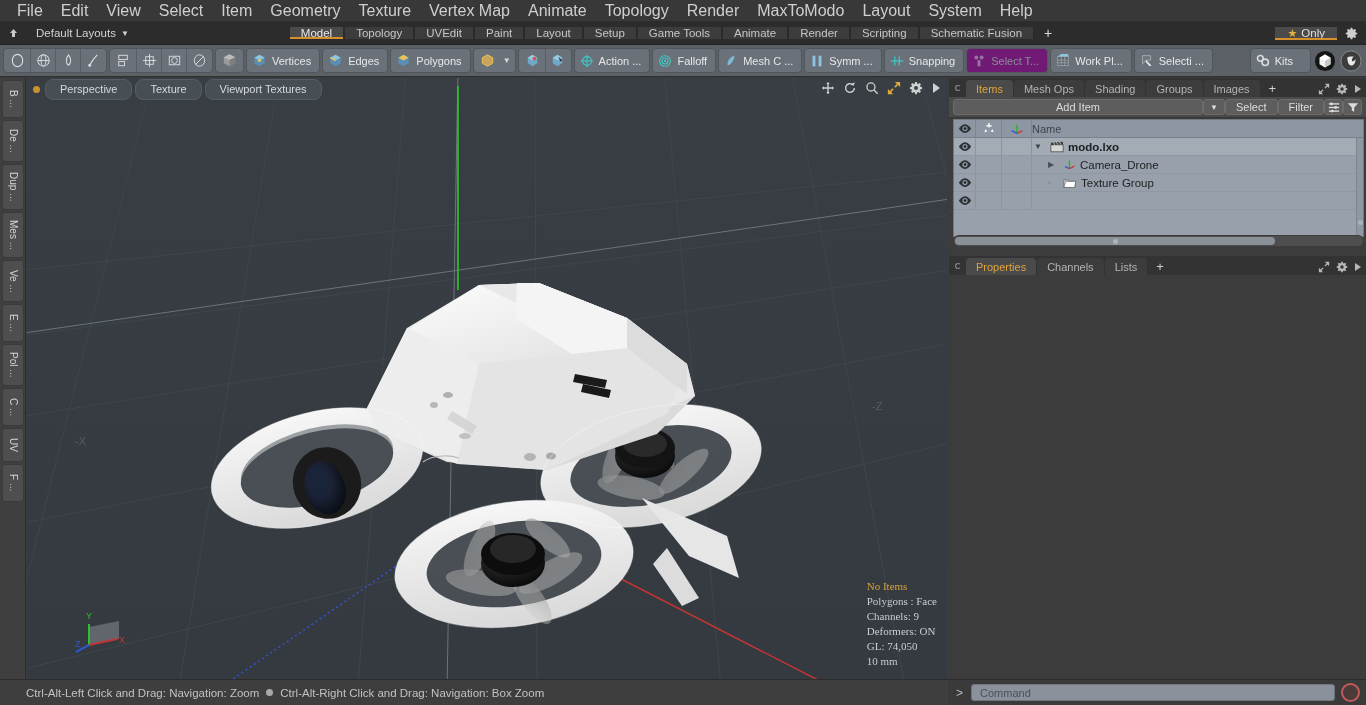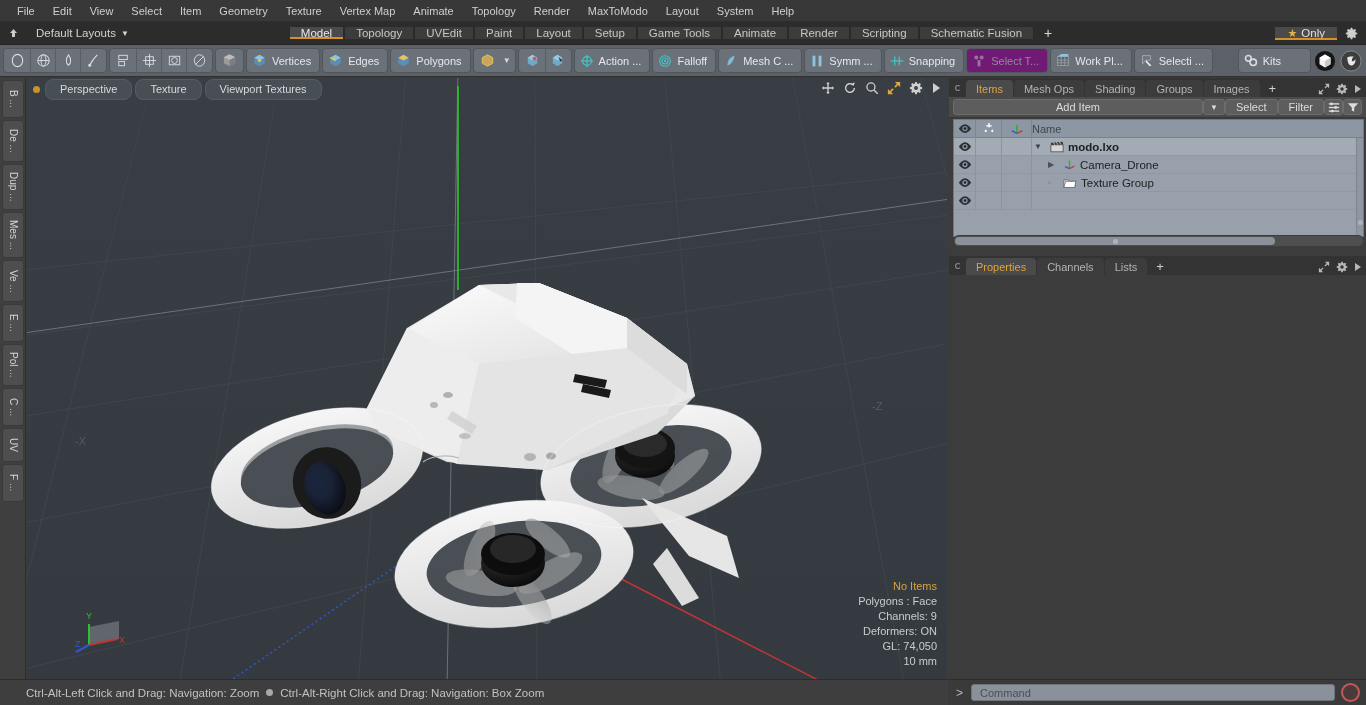--- a/index.html
+++ b/index.html
@@ -9,21 +9,21 @@
     font-family:"Liberation Sans", sans-serif;
     font-size:11px;
     color:#c8c8c8;
     -webkit-font-smoothing:antialiased;
   }
   #app { position:relative; width:1366px; height:705px; background:#3c3c3c; }
 
   
   #menubar { height:22px; background:#383838; display:flex; align-items:center;
              padding-left:8px; border-bottom:1px solid #2e2e2e; }
-  #menubar .mi { padding:2px 9px; color:#cfcfcf; font-size:11px; white-space:nowrap; }
+  #menubar .mi { padding:2px 9px; color:#cfcfcf; font-size:16px; white-space:nowrap; }
 
   
   #layoutbar { height:23px; background:#2c2c2c; display:flex; align-items:center;
                border-bottom:1px solid #232323; }
   #layoutbar .homebtn { width:26px; display:flex; align-items:center; justify-content:center; }
   #layoutbar .layoutsel { display:flex; align-items:center; padding:0 10px; color:#d2d2d2;
                           font-size:11.5px; white-space:nowrap; }
   #layoutbar .spacer-l { flex:0 0 150px; }
   #layoutbar .tabs { display:flex; align-items:stretch; }
   #layoutbar .tab { display:flex; align-items:center; padding:0 11px; color:#c6c6c6;
@@ -69,22 +69,22 @@
   
   #viewport { position:absolute; left:27px; top:0; width:920px; height:601px;
               background:#363c41; overflow:hidden; }
   #vpheader { position:absolute; left:0; top:0; width:920px; height:22px;
               display:flex; align-items:center; gap:3px; padding-left:6px; z-index:12; }
   .vpdot { width:7px; height:7px; border-radius:50%; background:#c8922c; margin-right:2px; }
   .vpbtn { height:21px; display:flex; align-items:center; justify-content:center; padding:0 14px;
            background:#474e54; border:1px solid #555c63; border-radius:8px;
            color:#d6dade; font-size:11px; white-space:nowrap; }
   #vpicons { position:absolute; right:6px; top:3px; display:flex; align-items:center; gap:8px; z-index:12;}
-  #vpstats { position:absolute; right:10px; bottom:10px; text-align:right; z-index:12;
-             font-size:11px; line-height:15px; color:#c9cdd1; }
+  #vpstats { position:absolute; right:10px; bottom:10px; z-index:12;
+             font-size:11px; line-height:15px; color:#c9cdd1;font-family:Liberation Serif, serif; }
   #vpstats .hl { color:#d8a23c; }
   #axislabel-z { position:absolute; left:845px; top:322px; color:#555d63; font-size:11px; z-index:5;}
   #axislabel-x { position:absolute; left:48px; top:357px; color:#555d63; font-size:11px; z-index:5;}
   #gizmo { position:absolute; left:48px; bottom:18px; width:60px; height:56px; z-index:12; }
 
   
   #rightpanel { position:absolute; left:949px; top:0; width:417px; height:601px; background:#3c3c3c; }
 
   .paneltabs { height:19px; background:#333333; display:flex; align-items:flex-end; padding-left:4px;
                position:relative; }
@@ -409,21 +409,21 @@
             <path d="M4 3 L13 3 L13 8 L8 8 L4 12 Z" fill="#6f767d" stroke="#a8aeb4"></path>
             <path d="M8 8 L14 14 L12 15 L7.5 10 Z" fill="#e8eaec"></path>
           </svg>
         <span>Selecti ...</span>
       </div>
     </div>
 
     <div style="flex:1"></div>
 
     <div class="tgrp">
-      <div class="tlabel" style="padding-right:28px;">
+      <div class="tlabel" style="padding-right:16px;">
         <svg width="16" height="16" viewBox="0 0 18 18">
             <circle cx="6" cy="6" r="3.2" fill="none" stroke="#d8dcdf" stroke-width="1.8"></circle>
             <circle cx="11.5" cy="10.5" r="3.6" fill="none" stroke="#d8dcdf" stroke-width="1.8"></circle>
           </svg>
         <span>Kits</span>
       </div>
     </div>
 
     <div class="tbtn" style="width:24px;">
       <svg width="22" height="22" viewBox="0 0 24 24">

